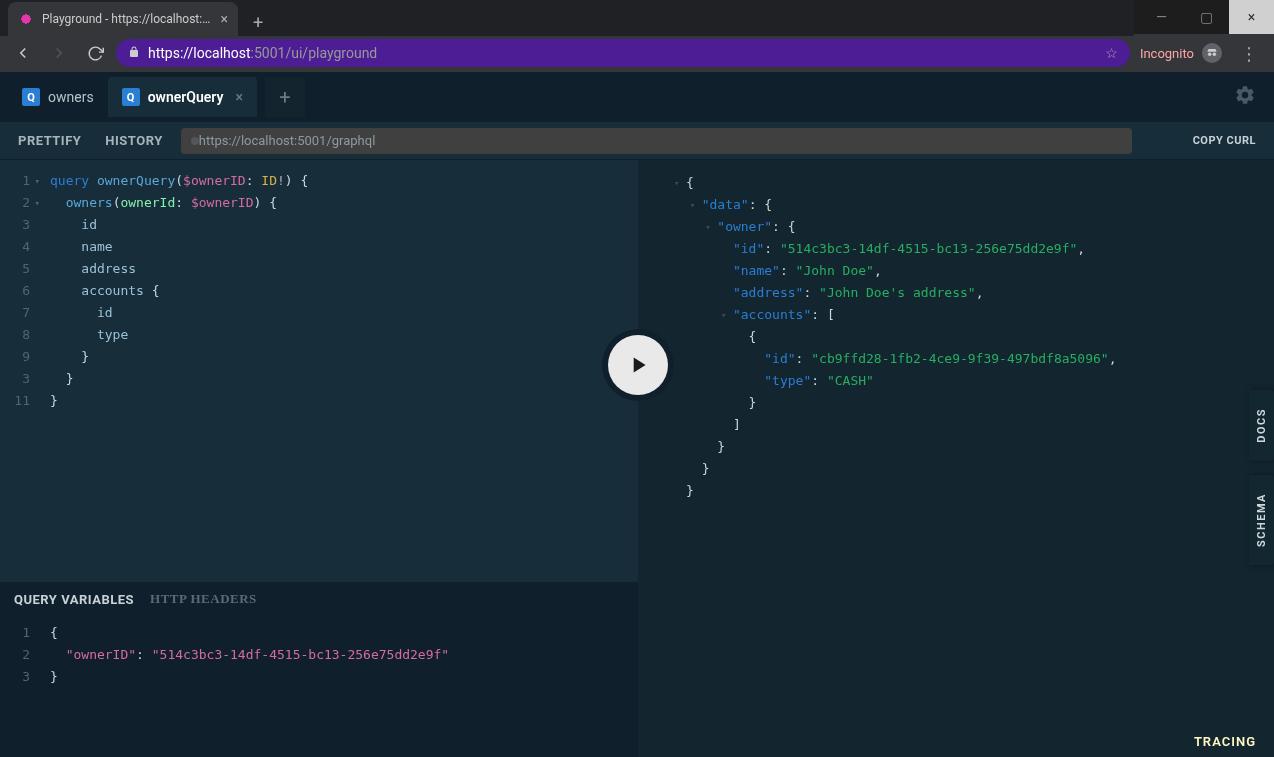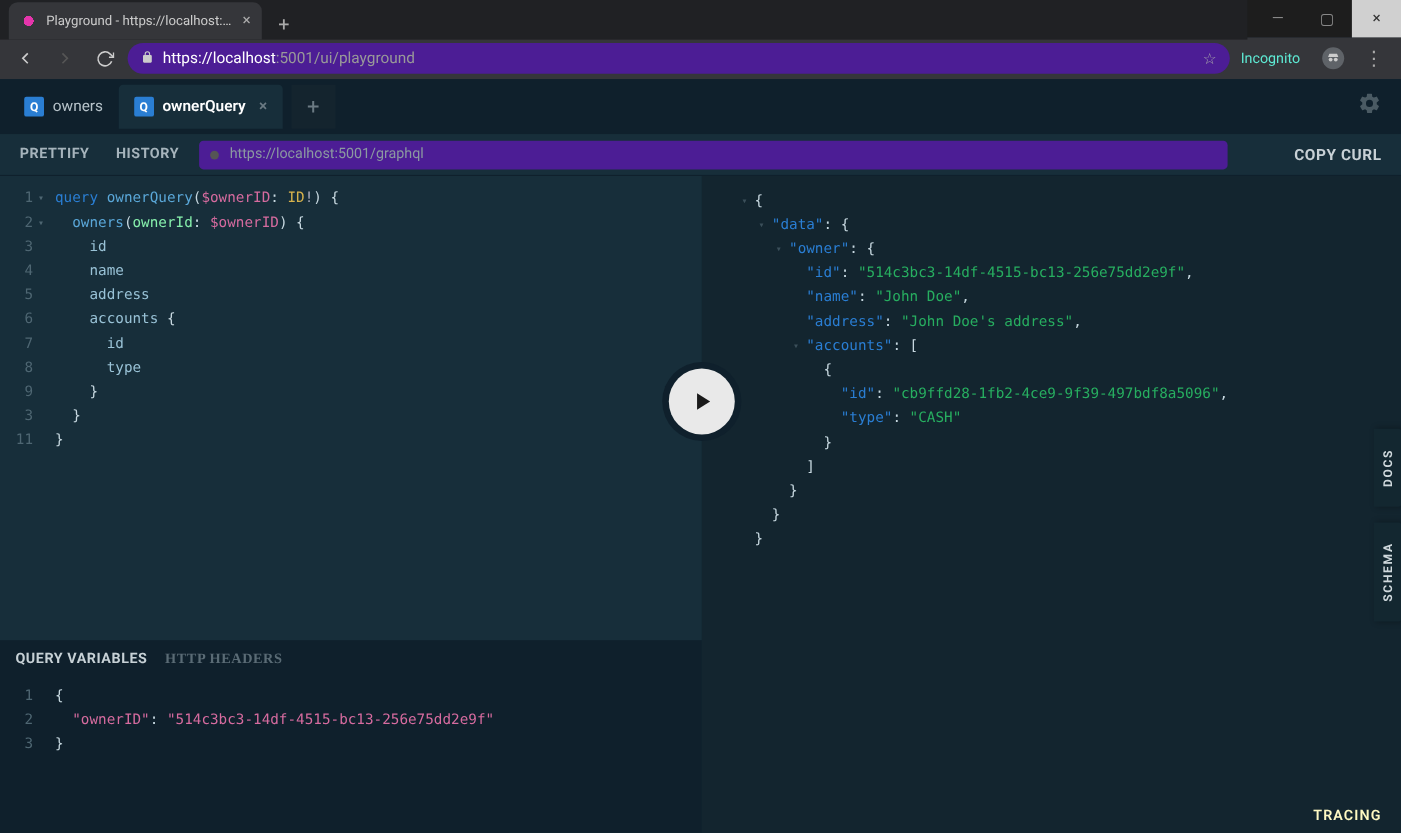--- a/index.html
+++ b/index.html
@@ -18,39 +18,39 @@
 .newtab { width: 28px; height: 28px; display: flex; align-items: center; justify-content: center; color: #aaa; margin-left: 6px; cursor: pointer; font-size: 18px; }
 
 .addrbar { height: 38px; background: #35363a; display: flex; align-items: center; padding: 0 8px; gap: 6px; }
 .nav-btn { width: 30px; height: 30px; display: flex; align-items: center; justify-content: center; color: #aaa; cursor: pointer; }
 .nav-btn.disabled { color: #555; }
 .url-box { flex: 1; height: 28px; background: #4c1d95; border-radius: 14px; display: flex; align-items: center; padding: 0 12px; gap: 8px; color: #ccc; font-size: 14px; }
 .lock { color: #aaa; font-size: 12px; }
 .url-text .url-host { color: #fff; }
 .url-text .url-path { color: #999; }
 .star { color: #aaa; margin-left: auto; cursor: pointer; }
-.incognito { display: flex; align-items: center; gap: 20px; color: #5eead4; font-size: 13px; padding: 0 4px; }
+.incognito { display: flex; align-items: center; gap: 8px; color: #fca5a5; font-size: 13px; padding: 0 4px; }
 .incognito-icon { width: 20px; height: 20px; border-radius: 50%; background: #5f6368; display: flex; align-items: center; justify-content: center; font-size: 12px; }
 .kebab { color: #aaa; padding: 0 8px; cursor: pointer; font-size: 18px; }
 
 
 .app { position: absolute; top: 72px; left: 0; right: 0; bottom: 0; background: #172e3a; display: flex; flex-direction: column; }
 .app-tabs { height: 50px; background: #0f202c; display: flex; align-items: center; padding: 0 8px; gap: 0; }
 .app-tab { height: 40px; display: flex; align-items: center; padding: 0 14px; gap: 8px; color: #b7c3ca; font-size: 14px; cursor: pointer; border-radius: 4px 4px 0 0; }
 .app-tab.active { background: #172e3a; color: #fff; font-weight: 600; }
 .q-badge { width: 18px; height: 18px; background: #2a7ed3; color: #fff; font-size: 11px; font-weight: bold; display: flex; align-items: center; justify-content: center; border-radius: 2px; }
 .app-tab .tabx { color: #6b7a83; font-size: 14px; margin-left: 4px; }
 .app-newtab { width: 40px; height: 40px; display: flex; align-items: center; justify-content: center; color: #6b7a83; cursor: pointer; font-size: 20px; background: #14242e; margin-left: 8px; }
 .gear { margin-left: auto; color: #4a5a63; font-size: 22px; padding-right: 10px; cursor: pointer; }
 
 .toolbar { height: 38px; display: flex; align-items: center; padding: 0 12px; gap: 12px; background: #172e3a; border-bottom: 1px solid #0f202c; }
 .tool-btn { color: #a6b4bc; font-size: 13px; font-weight: 700; letter-spacing: 0.5px; cursor: pointer; padding: 4px 6px; }
-.endpoint { flex: 1; height: 26px; background: #4c1d95; border-radius: 4px; display: flex; align-items: center; padding: 0 10px; gap: 10px; color: #8b99a1; font-size: 13px; }
+.endpoint { flex: 1; height: 26px; background: #404040; border-radius: 4px; display: flex; align-items: center; padding: 0 10px; color: #8b99a1; font-size: 13px; }
 .endpoint-dot { width: 8px; height: 8px; border-radius: 50%; background: #555; }
-.copy-curl { color: #c8d1d6; font-size: 14px; font-weight: 700; letter-spacing: 0.5px; cursor: pointer; padding: 4px 6px; margin-left: 43px; }
+.copy-curl { color: #c8d1d6; font-size: 11px; font-weight: 700; letter-spacing: 0.5px; cursor: pointer; padding: 4px 6px; margin-left: 43px; }
 
 .panes { flex: 1; display: flex; position: relative; }
 .left { width: 638px; display: flex; flex-direction: column; background: #172e3a; }
 .right { flex: 1; background: #13252f; position: relative; overflow: hidden; }
 
 .editor { flex: 1; display: flex; font-family: "Consolas", monospace; font-size: 13px; line-height: 22px; padding: 10px 0 0 0; overflow: hidden; }
 .gutter { width: 36px; text-align: right; color: #4e6672; padding-right: 6px; user-select: none; }
 .gutter .ln { position: relative; }
 .gutter .fold::after { content: "▾"; position: absolute; right: -10px; font-size: 9px; color: #4e6672; }
 .code { flex: 1; padding-left: 14px; white-space: pre; color: #c7d8e0; }

